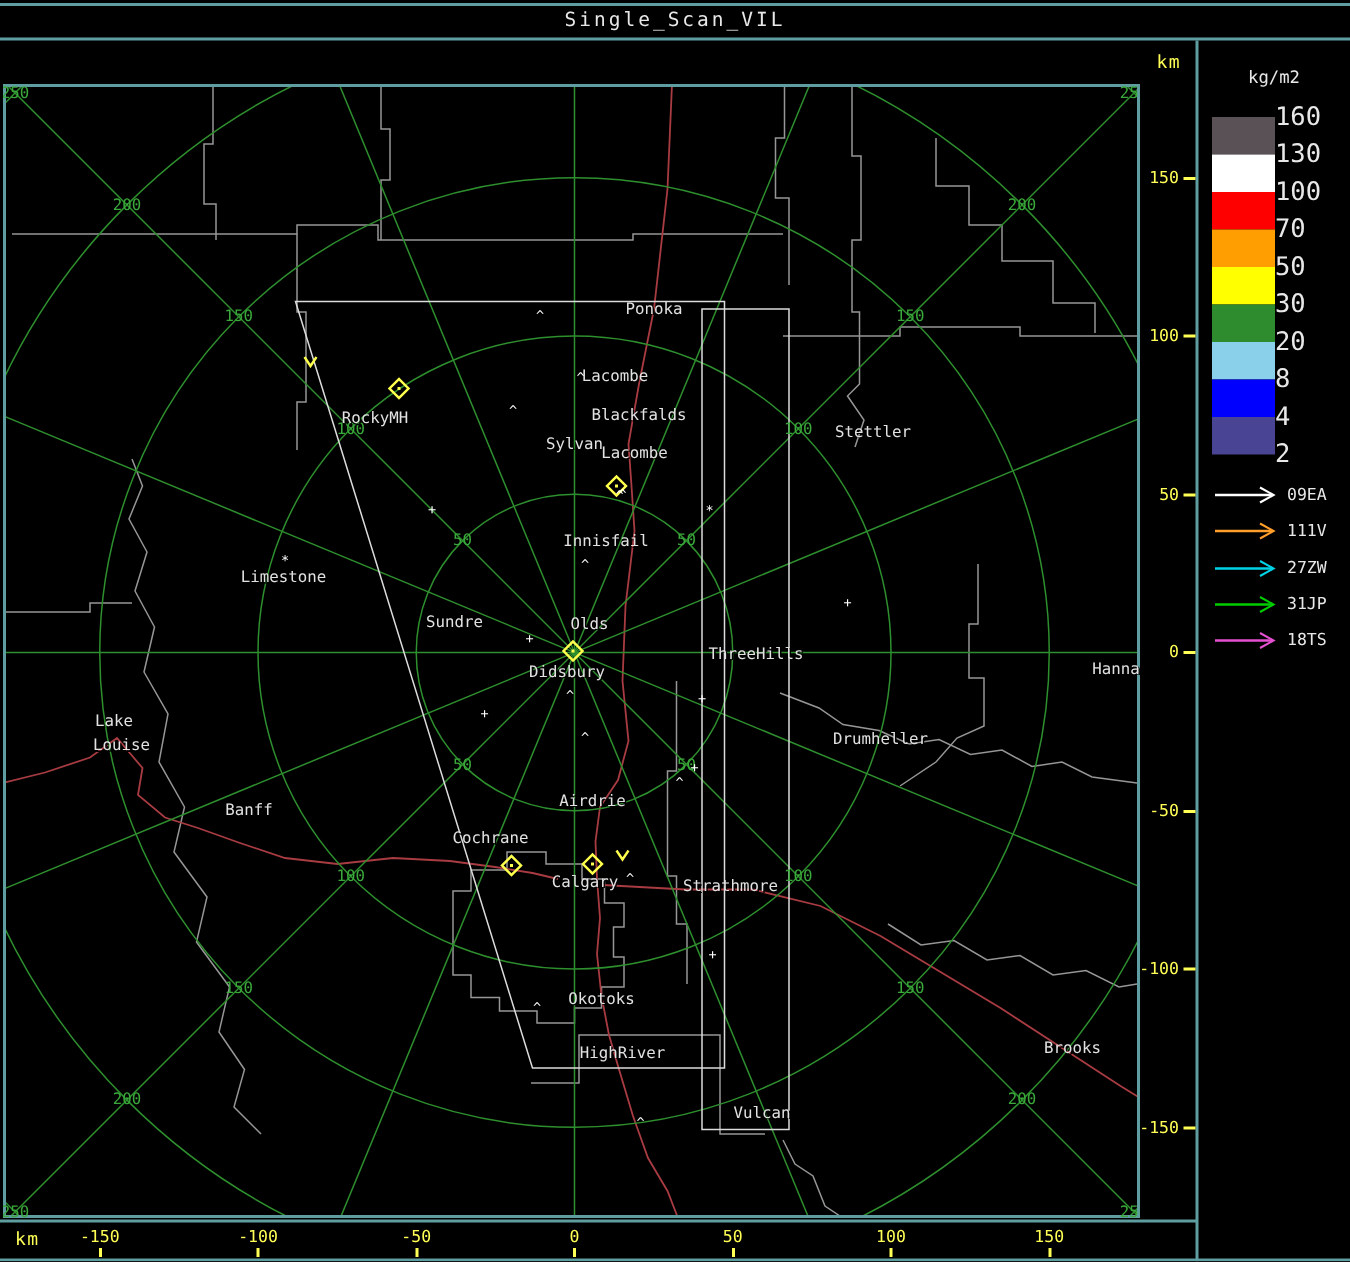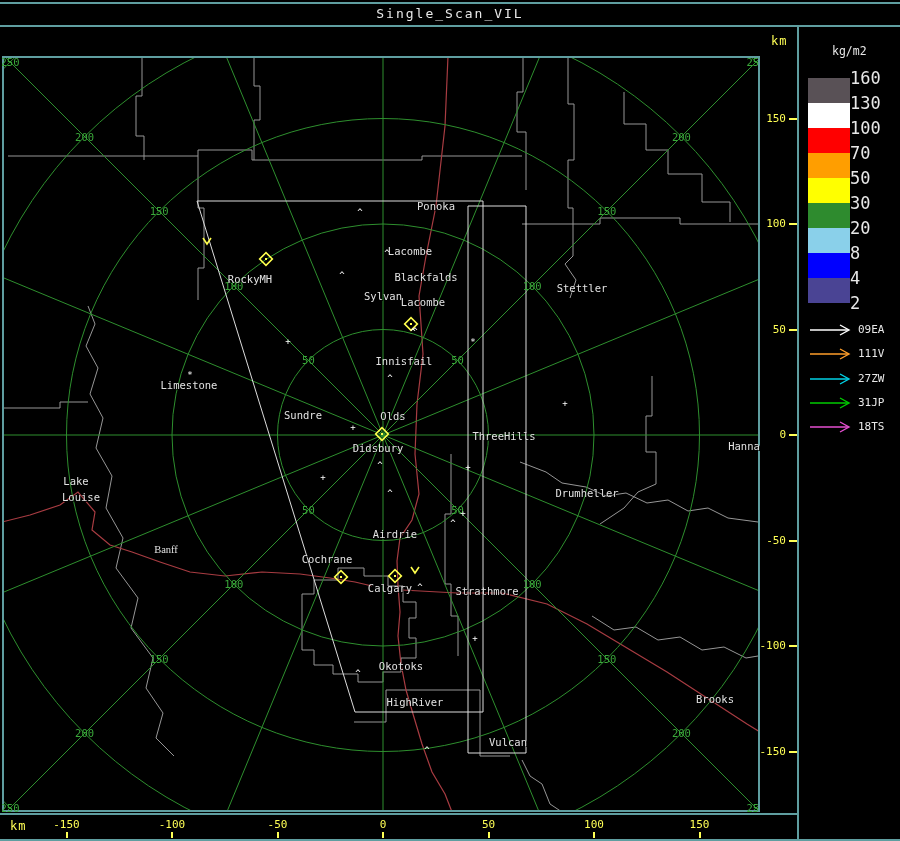--- a/index.html
+++ b/index.html
@@ -140,21 +140,21 @@
         <div class="clabel" style="left: 402px; top: 305px;">Innisfail</div>
         <div class="clabel" style="left: 187px; top: 329px;">Limestone</div>
         <div class="clabel" style="left: 301px; top: 359px;">Sundre</div>
         <div class="clabel" style="left: 391px; top: 360px;">Olds</div>
         <div class="clabel" style="left: 376px; top: 392px;">Didsbury</div>
         <div class="clabel" style="left: 502px; top: 380px;">ThreeHills</div>
         <div class="clabel" style="left: 698px; top: 390px; margin-left: 44px;">Hanna</div>
         <div class="clabel" style="left: 585px; top: 437px;">Drumheller</div>
         <div class="clabel" style="left: 74px; top: 425px;">Lake</div>
         <div class="clabel" style="left: 79px; top: 441px;">Louise</div>
-        <div class="clabel" style="left: 164px; top: 494px; font-family: Liberation Serif, serif;">Banff</div>
+        <div class="clabel" style="left: 164px; top: 484px;">Banff</div>
         <div class="clabel" style="left: 325px; top: 503px;">Cochrane</div>
         <div class="clabel" style="left: 393px; top: 478px;">Airdrie</div>
         <div class="clabel" style="left: 388px; top: 532px;">Calgary</div>
         <div class="clabel" style="left: 485px; top: 535px;">Strathmore</div>
         <div class="clabel" style="left: 399px; top: 610px;">Okotoks</div>
         <div class="clabel" style="left: 413px; top: 646px;">HighRiver</div>
         <div class="clabel" style="left: 506px; top: 686px;">Vulcan</div>
         <div class="clabel" style="left: 713px; top: 643px;">Brooks</div>
         <div class="tmark" style="left: 351px; top: 371px;">+</div>
         <div class="tmark" style="left: 286px; top: 285px;">+</div>

